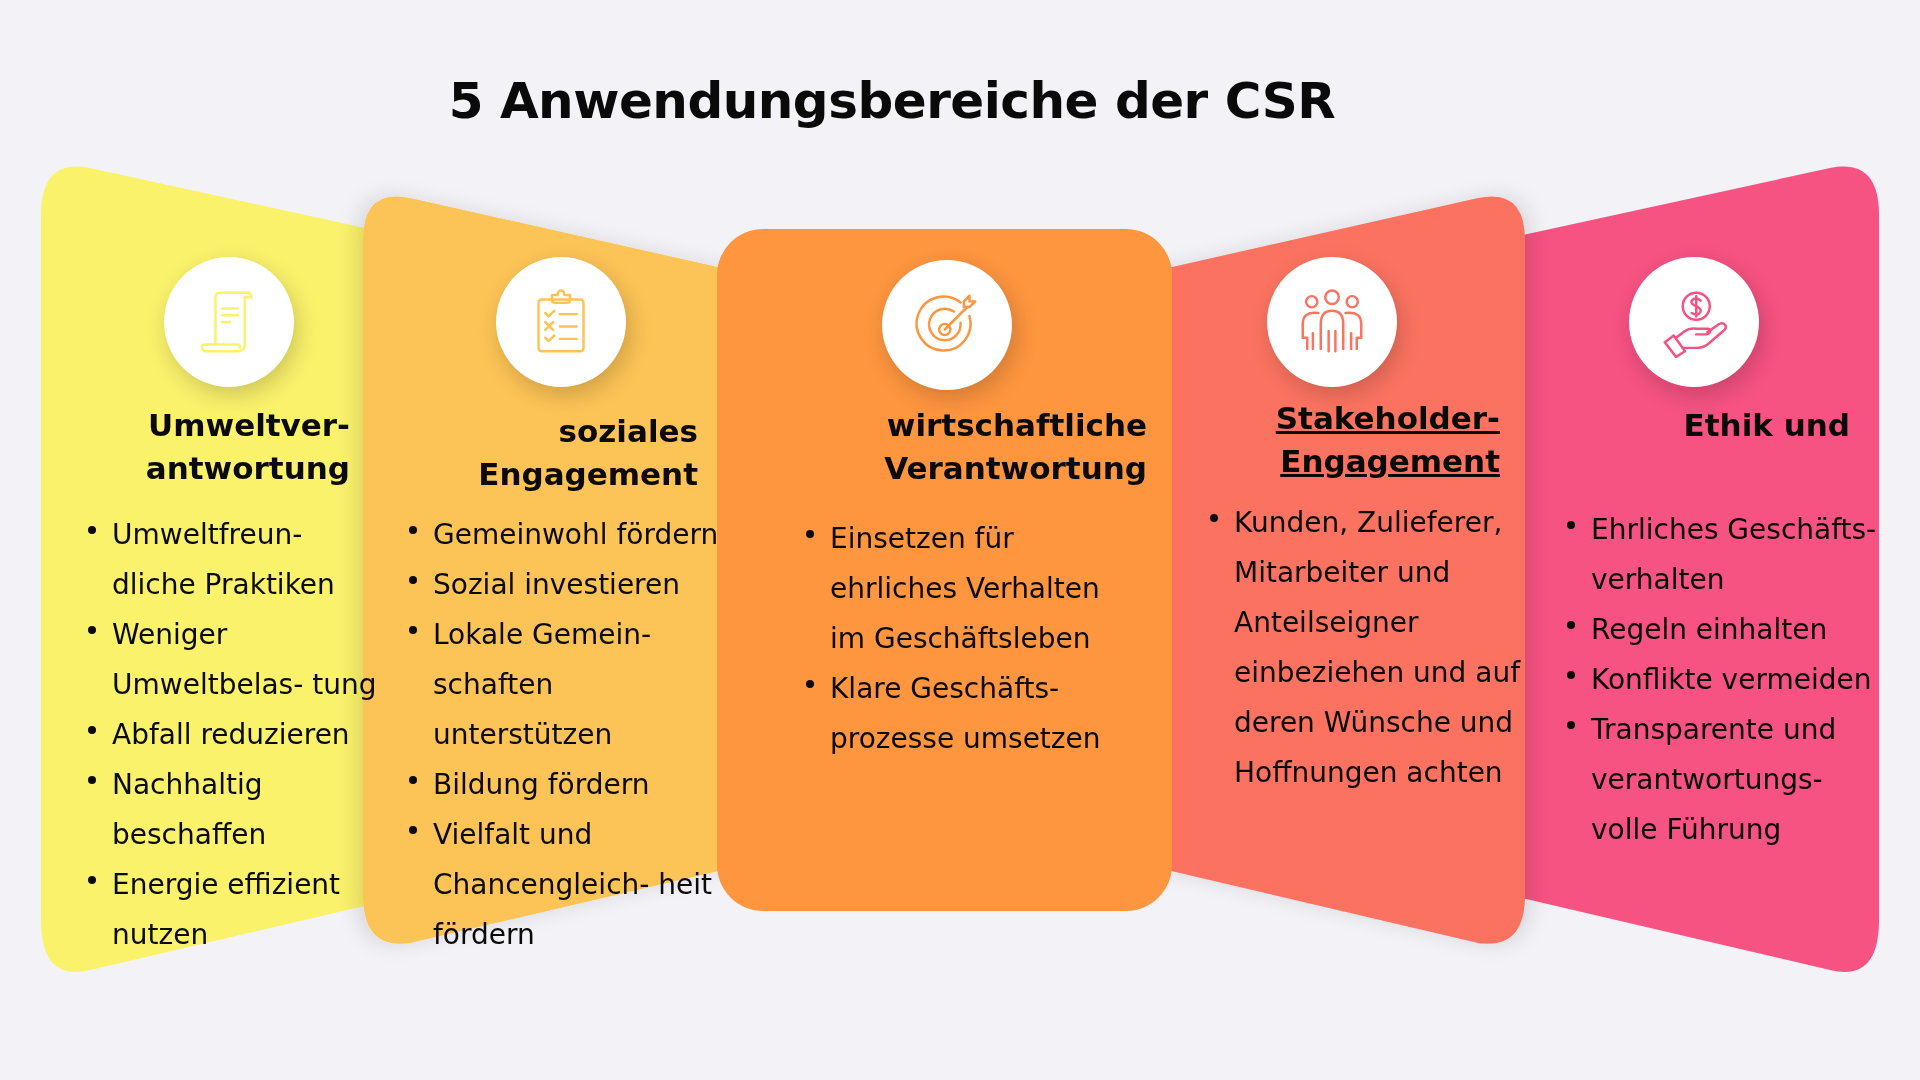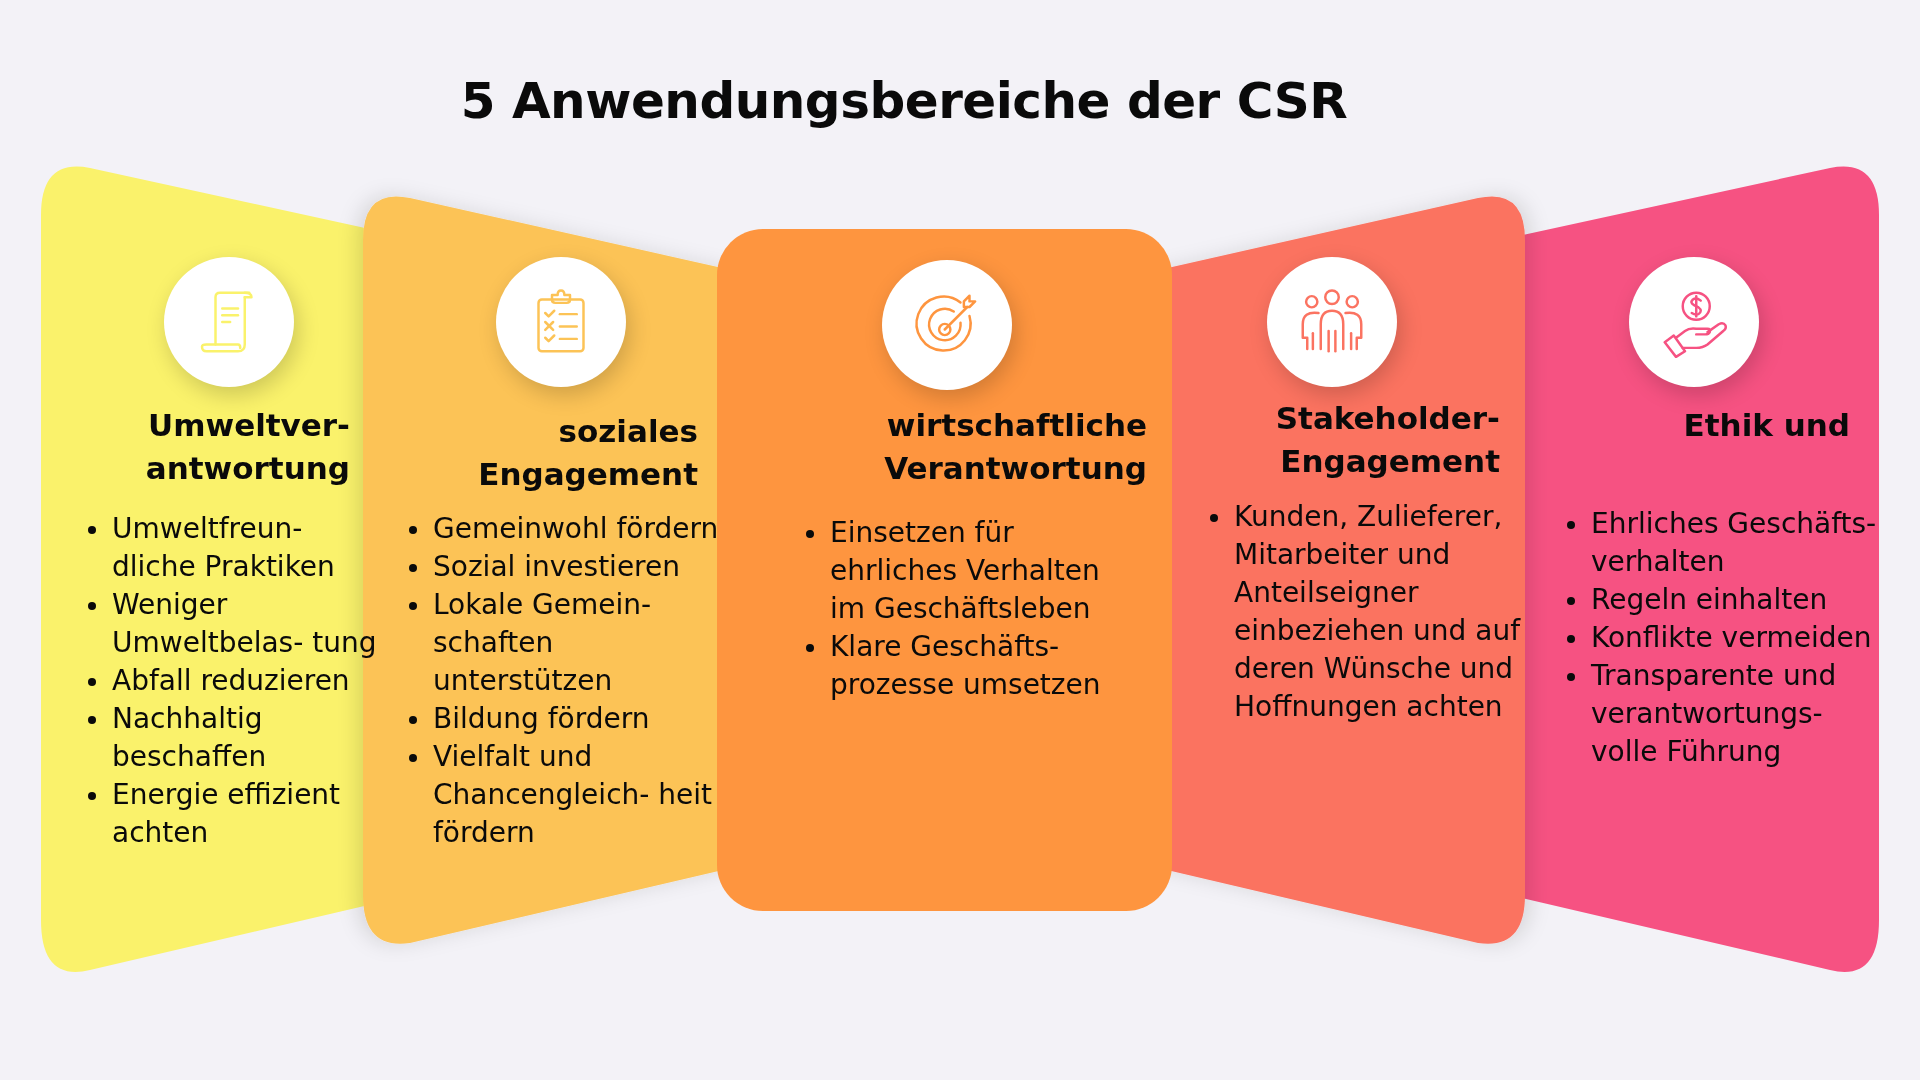--- a/index.html
+++ b/index.html
@@ -4,36 +4,36 @@
 <style>
   html, body { margin: 0; padding: 0; }
   body {
     width: 1920px; height: 1080px; position: relative; overflow: hidden;
     background: #f3f2f7;
     font-family: "DejaVu Sans", "Liberation Sans", sans-serif;
     color: #0a0a0a;
   }
   .title {
     position: absolute; left: 0; top: 72px; width: 1784px;
-    text-align: center; font-weight: bold; font-size: 50px; letter-spacing: -0.5px; padding-left: 12px;
+    text-align: center; font-weight: bold; font-size: 50px; letter-spacing: -0.5px;
   }
   svg.shapes { position: absolute; left: 0; top: 0; }
   .icon-circle {
     position: absolute; width: 130px; height: 130px; border-radius: 50%;
     background: #ffffff; box-shadow: 4px 8px 22px rgba(0,0,0,0.18);
     display: flex; align-items: center; justify-content: center;
   }
   .icon-circle svg { width: 72px; height: 72px; }
   .card-title {
     position: absolute; text-align: right; font-weight: bold;
     font-size: 31px; line-height: 43px;
   }
   .card-list {
     position: absolute; margin: 0; padding: 0 0 0 28px;
-    font-size: 28px; line-height: 38px; list-style: none;
+    font-size: 28px; line-height: 50px; list-style: none;
   }
   .card-list li { position: relative; }
   .card-list li::before {
     content: ""; position: absolute; left: -24px; top: 16px;
     width: 8px; height: 8px; border-radius: 50%; background: #0a0a0a;
   }
 </style>
 </head>
 <body>
 
@@ -119,21 +119,21 @@
 
 <div class="card-title" style="left:60px;top:404px;width:290px;">
   <div>Umweltver-</div>
   <div>antwortung</div>
 </div>
 <ul class="card-list" style="left:84px;top:510px;width:270px;">
   <li>Umweltfreun- dliche Praktiken</li>
   <li>Weniger Umweltbelas- tung</li>
   <li>Abfall reduzieren</li>
   <li>Nachhaltig beschaffen</li>
-  <li>Energie effizient achten</li>
+  <li>Energie effizient nutzen</li>
 </ul>
 
 <div class="card-title" style="left:398px;top:410px;width:300px;">
   <div>soziales</div>
   <div>Engagement</div>
 </div>
 <ul class="card-list" style="left:405px;top:510px;width:300px;">
   <li>Gemeinwohl fördern</li>
   <li>Sozial investieren</li>
   <li>Lokale Gemein- schaften unterstützen</li>
@@ -143,21 +143,21 @@
 
 <div class="card-title" style="left:757px;top:404px;width:390px;">
   <div>wirtschaftliche</div>
   <div>Verantwortung</div>
 </div>
 <ul class="card-list" style="left:802px;top:505px;width:310px;margin-top:9px;">
   <li>Einsetzen für ehrliches Verhalten im Geschäftsleben</li>
   <li>Klare Geschäfts- prozesse umsetzen</li>
 </ul>
 
-<div class="card-title" style="left:1200px;top:397px;width:300px;">
+<div class="card-title" style="left:1200px;top:397px;width:300px;text-decoration:underline;">
   <div>Stakeholder-</div>
   <div>Engagement</div>
 </div>
 <ul class="card-list" style="left:1206px;top:498px;width:300px;">
   <li>Kunden, Zulieferer, Mitarbeiter und Anteilseigner einbeziehen und auf deren Wünsche und Hoffnungen achten</li>
 </ul>
 
 <div class="card-title" style="left:1560px;top:404px;width:290px;">
   <div>Ethik und</div>
 </div>

